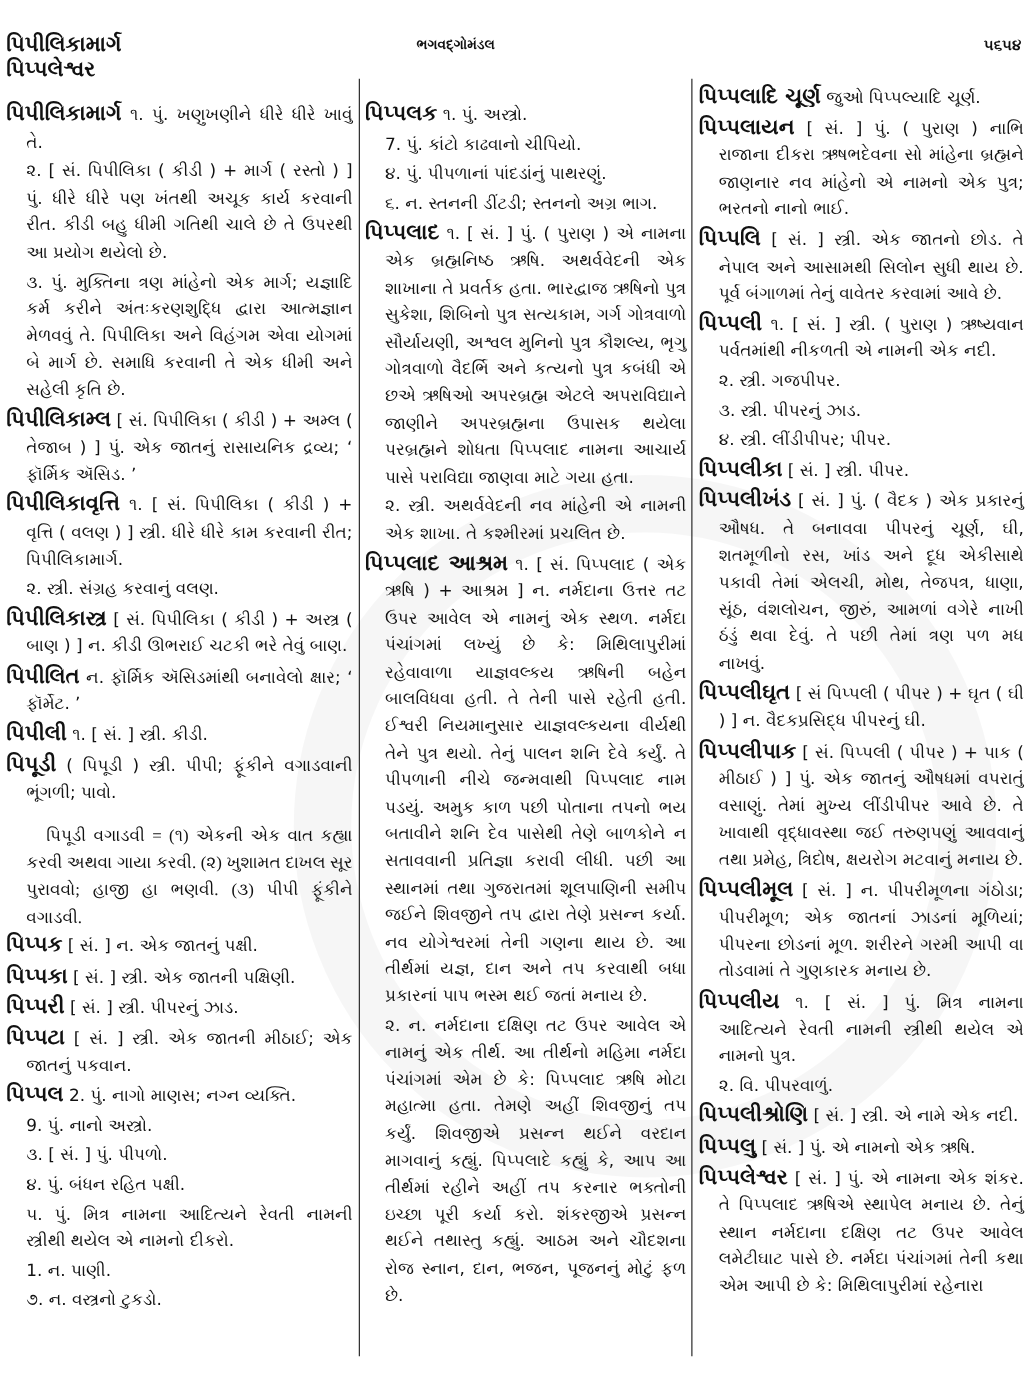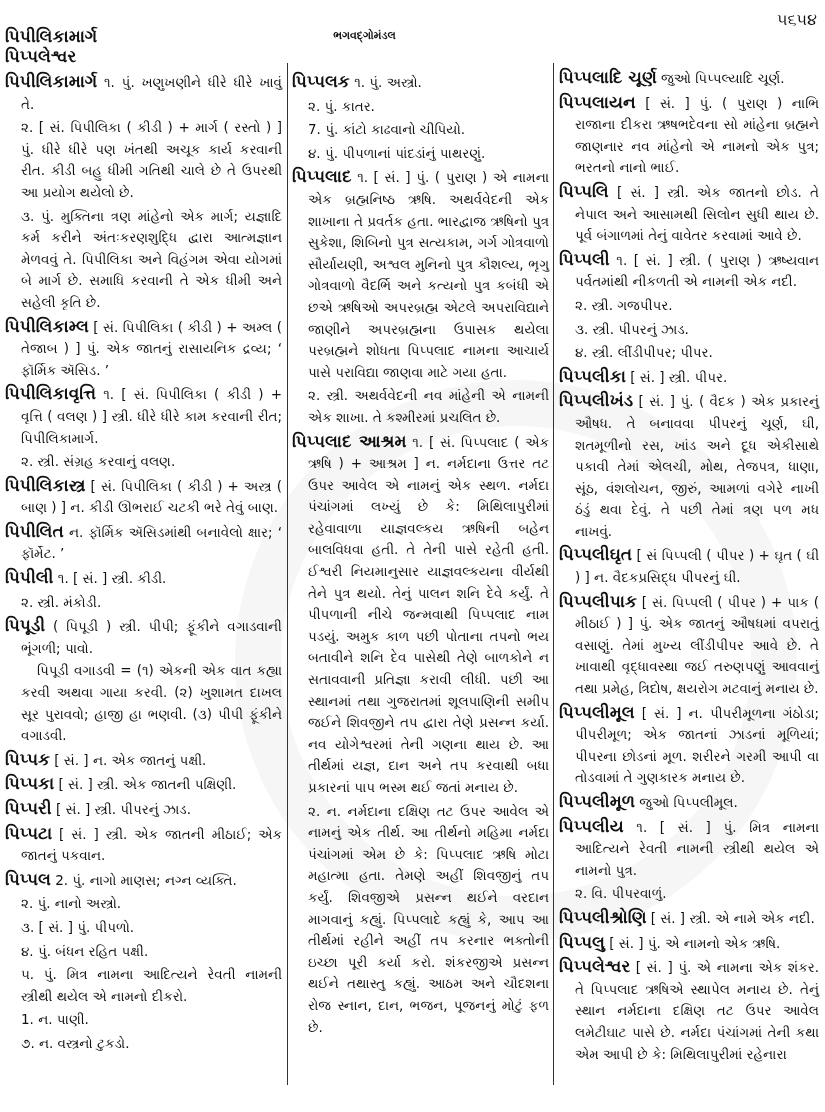--- a/index.html
+++ b/index.html
@@ -11,38 +11,38 @@
     position: absolute; left: 235px; top: 380px; width: 470px; height: 470px;
     border: 46px solid rgba(0,0,0,0.035); border-radius: 50%;
     pointer-events: none;
   }
   .run-head {
     position: absolute; font-weight: bold; font-size: 17px; line-height: 20px;
   }
   .run-first { left: 5px; top: 26px; }
   .run-last  { left: 5px; top: 46px; }
   .page-title { position: absolute; left: 0; width: 729px; top: 26px; text-align: center; font-size: 11px; line-height: 20px; font-weight: bold; }
-  .page-num { position: absolute; right: 8px; top: 10px; font-size: 16px; line-height: 20px; font-weight: normal; }
+  .page-num { position: absolute; right: 8px; top: 26px; font-size: 12px; line-height: 20px; font-weight: bold; }
 
   .col {
-    position: absolute; top: 69px; font-size: 13.5px; line-height: 21.6px;
+    position: absolute; top: 79px; font-size: 13.5px; line-height: 21.6px;
     text-align: justify;
   }
   .col1 { left: 5px; width: 277px; }
   .col2 { left: 292px; width: 257px; }
   .col3 { left: 559px; width: 260px; top: 65px; }
   .divider { position: absolute; top: 63px; height: 1022px; width: 1px; background: #333; }
   .div1 { left: 287px; }
   .div2 { left: 553px; }
 
   p { margin: 0; }
   .entry { padding-left: 16px; text-indent: -16px; margin-top: 2px; }
   .hw { font-weight: bold; font-size: 17px; }
   .sense { padding-left: 16px; margin-top: 2px; }
-  .idiom { padding-left: 16px; text-indent: 16px; margin-top: 1px; }
+  .idiom { padding-left: 16px; text-indent: 16px; margin-top: 12px; font-family: Liberation Serif, serif; }
 </style>
 </head>
 <body>
 
 <div class="watermark"></div>
 
 <div class="run-head run-first">પિપીલિકામાર્ગ</div>
 <div class="run-head run-last">પિપ્પલેશ્વર</div>
 <div class="page-title">ભગવદ્ગોમંડલ</div>
 <div class="page-num">૫૬૫૪</div>
@@ -58,44 +58,43 @@
   <p class="entry"><span class="hw">પિપીલિકામ્લ</span> <span>[ સં. પિપીલિકા ( કીડી ) + અમ્લ ( તેજાબ ) ] પું. એક જાતનું રાસાયનિક દ્રવ્ય; ‘ ફૉર્મિક ઍસિડ. ’</span></p>
 
   <p class="entry"><span class="hw">પિપીલિકાવૃત્તિ</span> <span>૧. [ સં. પિપીલિકા ( કીડી ) + વૃત્તિ ( વલણ ) ] સ્ત્રી. ધીરે ધીરે કામ કરવાની રીત; પિપીલિકામાર્ગ.</span></p>
   <p class="sense">૨. સ્ત્રી. સંગ્રહ કરવાનું વલણ.</p>
 
   <p class="entry"><span class="hw">પિપીલિકાસ્ત્ર</span> <span>[ સં. પિપીલિકા ( કીડી ) + અસ્ત્ર ( બાણ ) ] ન. કીડી ઊભરાઈ ચટકી ભરે તેવું બાણ.</span></p>
 
   <p class="entry"><span class="hw">પિપીલિત</span> <span>ન. ફૉર્મિક ઍસિડમાંથી બનાવેલો ક્ષાર; ‘ ફૉર્મેટ. ’</span></p>
 
   <p class="entry"><span class="hw">પિપીલી</span> <span>૧. [ સં. ] સ્ત્રી. કીડી.</span></p>
-  <p class="sense">૨. સ્ત્રી. મંકોડી.</p>
 
   <p class="entry"><span class="hw">પિપૂડી</span> <span>( પિપૂડી ) સ્ત્રી. પીપી; ફૂંકીને વગાડવાની ભૂંગળી; પાવો.</span></p>
   <p class="idiom">પિપૂડી વગાડવી = (૧) એકની એક વાત કહ્યા કરવી અથવા ગાયા કરવી. (૨) ખુશામત દાખલ સૂર પુરાવવો; હાજી હા ભણવી. (૩) પીપી ફૂંકીને વગાડવી.</p>
 
   <p class="entry"><span class="hw">પિપ્પક</span> <span>[ સં. ] ન. એક જાતનું પક્ષી.</span></p>
   <p class="entry"><span class="hw">પિપ્પકા</span> <span>[ સં. ] સ્ત્રી. એક જાતની પક્ષિણી.</span></p>
   <p class="entry"><span class="hw">પિપ્પરી</span> <span>[ સં. ] સ્ત્રી. પીપરનું ઝાડ.</span></p>
   <p class="entry"><span class="hw">પિપ્પટા</span> <span>[ સં. ] સ્ત્રી. એક જાતની મીઠાઈ; એક જાતનું પકવાન.</span></p>
 
   <p class="entry"><span class="hw">પિપ્પલ</span> <span>2. પું. નાગો માણસ; નગ્ન વ્યક્તિ.</span></p>
-  <p class="sense">૨. પું. નાનો અસ્ત્રો.</p>
+  <p class="sense">9. પું. નાનો અસ્ત્રો.</p>
   <p class="sense">૩. [ સં. ] પું. પીપળો.</p>
   <p class="sense">૪. પું. બંધન રહિત પક્ષી.</p>
   <p class="sense">૫. પું. મિત્ર નામના આદિત્યને રેવતી નામની સ્ત્રીથી થયેલ એ નામનો દીકરો.</p>
   <p class="sense">1. ન. પાણી.</p>
   <p class="sense">૭. ન. વસ્ત્રનો ટુકડો.</p>
 </div>
 
 <div class="col col2">
   <p class="entry"><span class="hw">પિપ્પલક</span> <span>૧. પું. અસ્ત્રો.</span></p>
-  <p class="sense">૨. પું. કાતર.</p>
   <p class="sense">7. પું. કાંટો કાઢવાનો ચીપિયો.</p>
   <p class="sense">૪. પું. પીપળાનાં પાંદડાંનું પાથરણું.</p>
+  <p class="sense">૬. ન. સ્તનની ડીંટડી; સ્તનનો અગ્ર ભાગ.</p>
 
 
   <p class="entry"><span class="hw">પિપ્પલાદ</span> <span>૧. [ સં. ] પું. ( પુરાણ ) એ નામના એક બ્રહ્મનિષ્ઠ ઋષિ. અથર્વવેદની એક શાખાના તે પ્રવર્તક હતા. ભારદ્વાજ ઋષિનો પુત્ર સુકેશા, શિબિનો પુત્ર સત્યકામ, ગર્ગ ગોત્રવાળો સૌર્યાયણી, અશ્વલ મુનિનો પુત્ર કૌશલ્ય, ભૃગુ ગોત્રવાળો વૈદર્ભિ અને કત્યનો પુત્ર કબંધી એ છએ ઋષિઓ અપરબ્રહ્મ એટલે અપરાવિદ્યાને જાણીને અપરબ્રહ્મના ઉપાસક થયેલા પરબ્રહ્મને શોધતા પિપ્પલાદ નામના આચાર્ય પાસે પરાવિદ્યા જાણવા માટે ગયા હતા.</span></p>
   <p class="sense">૨. સ્ત્રી. અથર્વવેદની નવ માંહેની એ નામની એક શાખા. તે કશ્મીરમાં પ્રચલિત છે.</p>
 
   <p class="entry"><span class="hw">પિપ્પલાદ આશ્રમ</span> <span>૧. [ સં. પિપ્પલાદ ( એક ઋષિ ) + આશ્રમ ] ન. નર્મદાના ઉત્તર તટ ઉપર આવેલ એ નામનું એક સ્થળ. નર્મદા પંચાંગમાં લખ્યું છે કે: મિથિલાપુરીમાં રહેવાવાળા યાજ્ઞવલ્કય ઋષિની બહેન બાલવિધવા હતી. તે તેની પાસે રહેતી હતી. ઈશ્વરી નિયમાનુસાર યાજ્ઞવલ્કયના વીર્યથી તેને પુત્ર થયો. તેનું પાલન શનિ દેવે કર્યું. તે પીપળાની નીચે જન્મવાથી પિપ્પલાદ નામ પડયું. અમુક કાળ પછી પોતાના તપનો ભય બતાવીને શનિ દેવ પાસેથી તેણે બાળકોને ન સતાવવાની પ્રતિજ્ઞા કરાવી લીધી. પછી આ સ્થાનમાં તથા ગુજરાતમાં શૂલપાણિની સમીપ જઈને શિવજીને તપ દ્વારા તેણે પ્રસન્ન કર્યા. નવ યોગેશ્વરમાં તેની ગણના થાય છે. આ તીર્થમાં યજ્ઞ, દાન અને તપ કરવાથી બધા પ્રકારનાં પાપ ભસ્મ થઈ જતાં મનાય છે.</span></p>
   <p class="sense">૨. ન. નર્મદાના દક્ષિણ તટ ઉપર આવેલ એ નામનું એક તીર્થ. આ તીર્થનો મહિમા નર્મદા પંચાંગમાં એમ છે કે: પિપ્પલાદ ઋષિ મોટા મહાત્મા હતા. તેમણે અહીં શિવજીનું તપ કર્યું. શિવજીએ પ્રસન્ન થઈને વરદાન માગવાનું કહ્યું. પિપ્પલાદે કહ્યું કે, આપ આ તીર્થમાં રહીને અહીં તપ કરનાર ભક્તોની ઇચ્છા પૂરી કર્યા કરો. શંકરજીએ પ્રસન્ન થઈને તથાસ્તુ કહ્યું. આઠમ અને ચૌદશના રોજ સ્નાન, દાન, ભજન, પૂજનનું મોટું ફળ છે.</p>
 </div>
 
 <div class="col col3">
@@ -106,21 +105,20 @@
   <p class="entry"><span class="hw">પિપ્પલી</span> <span>૧. [ સં. ] સ્ત્રી. ( પુરાણ ) ઋષ્યવાન પર્વતમાંથી નીકળતી એ નામની એક નદી.</span></p>
   <p class="sense">૨. સ્ત્રી. ગજપીપર.</p>
   <p class="sense">૩. સ્ત્રી. પીપરનું ઝાડ.</p>
   <p class="sense">૪. સ્ત્રી. લીંડીપીપર; પીપર.</p>
 
   <p class="entry"><span class="hw">પિપ્પલીકા</span> <span>[ સં. ] સ્ત્રી. પીપર.</span></p>
   <p class="entry"><span class="hw">પિપ્પલીખંડ</span> <span>[ સં. ] પું. ( વૈદક ) એક પ્રકારનું ઔષધ. તે બનાવવા પીપરનું ચૂર્ણ, ઘી, શતમૂળીનો રસ, ખાંડ અને દૂધ એકીસાથે પકાવી તેમાં એલચી, મોથ, તેજપત્ર, ધાણા, સૂંઠ, વંશલોચન, જીરું, આમળાં વગેરે નાખી ઠંડું થવા દેવું. તે પછી તેમાં ત્રણ પળ મધ નાખવું.</span></p>
   <p class="entry"><span class="hw">પિપ્પલીઘૃત</span> <span>[ સં પિપ્પલી ( પીપર ) + ઘૃત ( ઘી ) ] ન. વૈદકપ્રસિદ્ધ પીપરનું ઘી.</span></p>
   <p class="entry"><span class="hw">પિપ્પલીપાક</span> <span>[ સં. પિપ્પલી ( પીપર ) + પાક ( મીઠાઈ ) ] પું. એક જાતનું ઔષધમાં વપરાતું વસાણું. તેમાં મુખ્ય લીંડીપીપર આવે છે. તે ખાવાથી વૃદ્ધાવસ્થા જઈ તરુણપણું આવવાનું તથા પ્રમેહ, ત્રિદોષ, ક્ષયરોગ મટવાનું મનાય છે.</span></p>
   <p class="entry"><span class="hw">પિપ્પલીમૂલ</span> <span>[ સં. ] ન. પીપરીમૂળના ગંઠોડા; પીપરીમૂળ; એક જાતનાં ઝાડનાં મૂળિયાં; પીપરના છોડનાં મૂળ. શરીરને ગરમી આપી વા તોડવામાં તે ગુણકારક મનાય છે.</span></p>
-  <p class="entry"><span class="hw">પિપ્પલીમૂળ</span> <span>જુઓ પિપ્પલીમૂલ.</span></p>
 
   <p class="entry"><span class="hw">પિપ્પલીય</span> <span>૧. [ સં. ] પું. મિત્ર નામના આદિત્યને રેવતી નામની સ્ત્રીથી થયેલ એ નામનો પુત્ર.</span></p>
   <p class="sense">૨. વિ. પીપરવાળું.</p>
 
   <p class="entry"><span class="hw">પિપ્પલીશ્રોણિ</span> <span>[ સં. ] સ્ત્રી. એ નામે એક નદી.</span></p>
   <p class="entry"><span class="hw">પિપ્પલુ</span> <span>[ સં. ] પું. એ નામનો એક ઋષિ.</span></p>
   <p class="entry"><span class="hw">પિપ્પલેશ્વર</span> <span>[ સં. ] પું. એ નામના એક શંકર. તે પિપ્પલાદ ઋષિએ સ્થાપેલ મનાય છે. તેનું સ્થાન નર્મદાના દક્ષિણ તટ ઉપર આવેલ લમેટીઘાટ પાસે છે. નર્મદા પંચાંગમાં તેની કથા એમ આપી છે કે: મિથિલાપુરીમાં રહેનારા</span></p>
 </div>
 
 </body></html>

